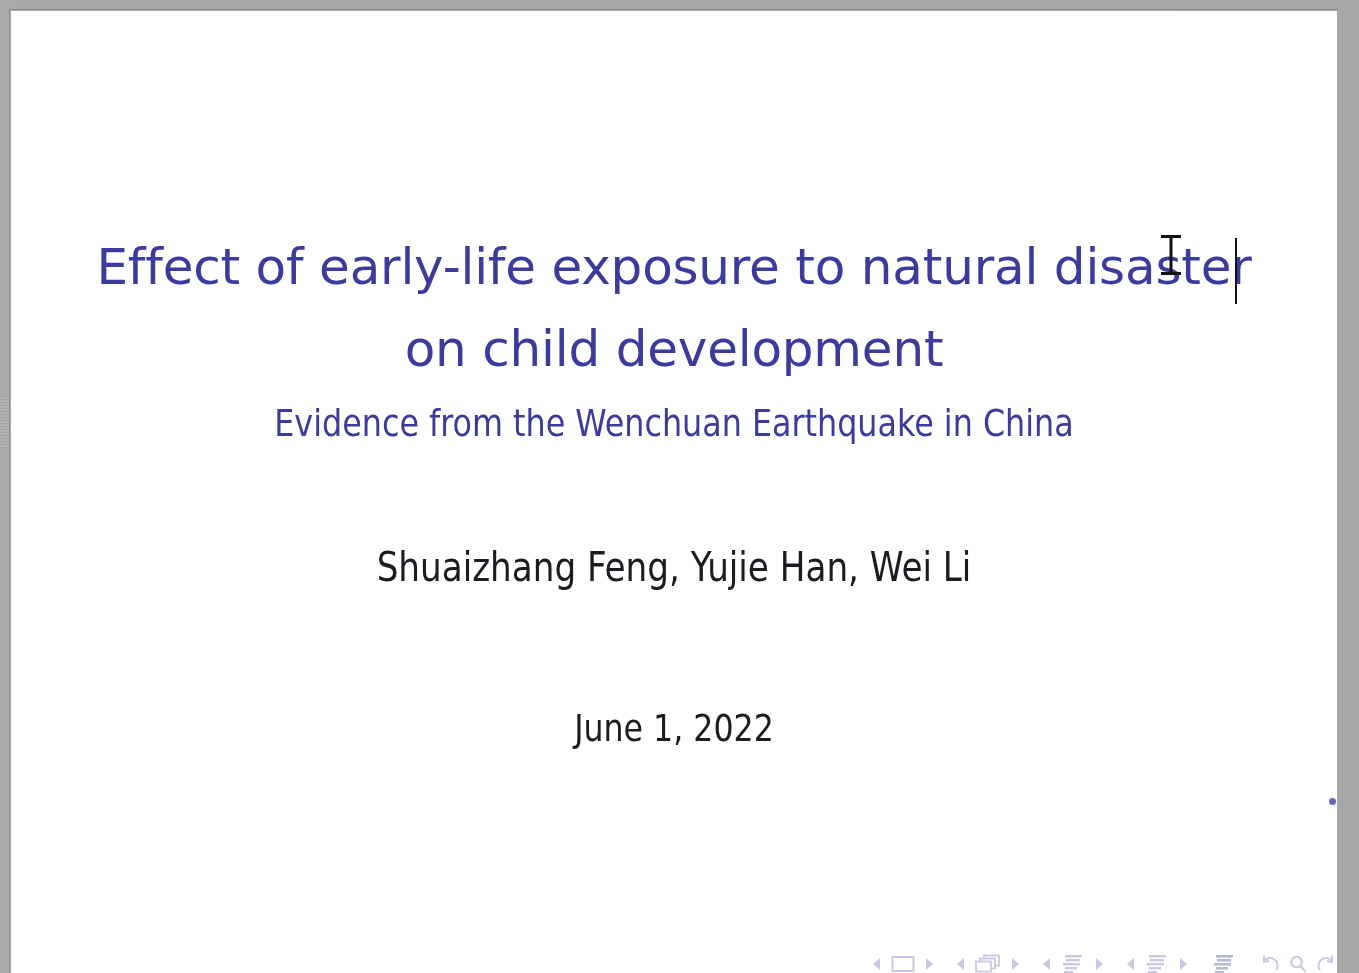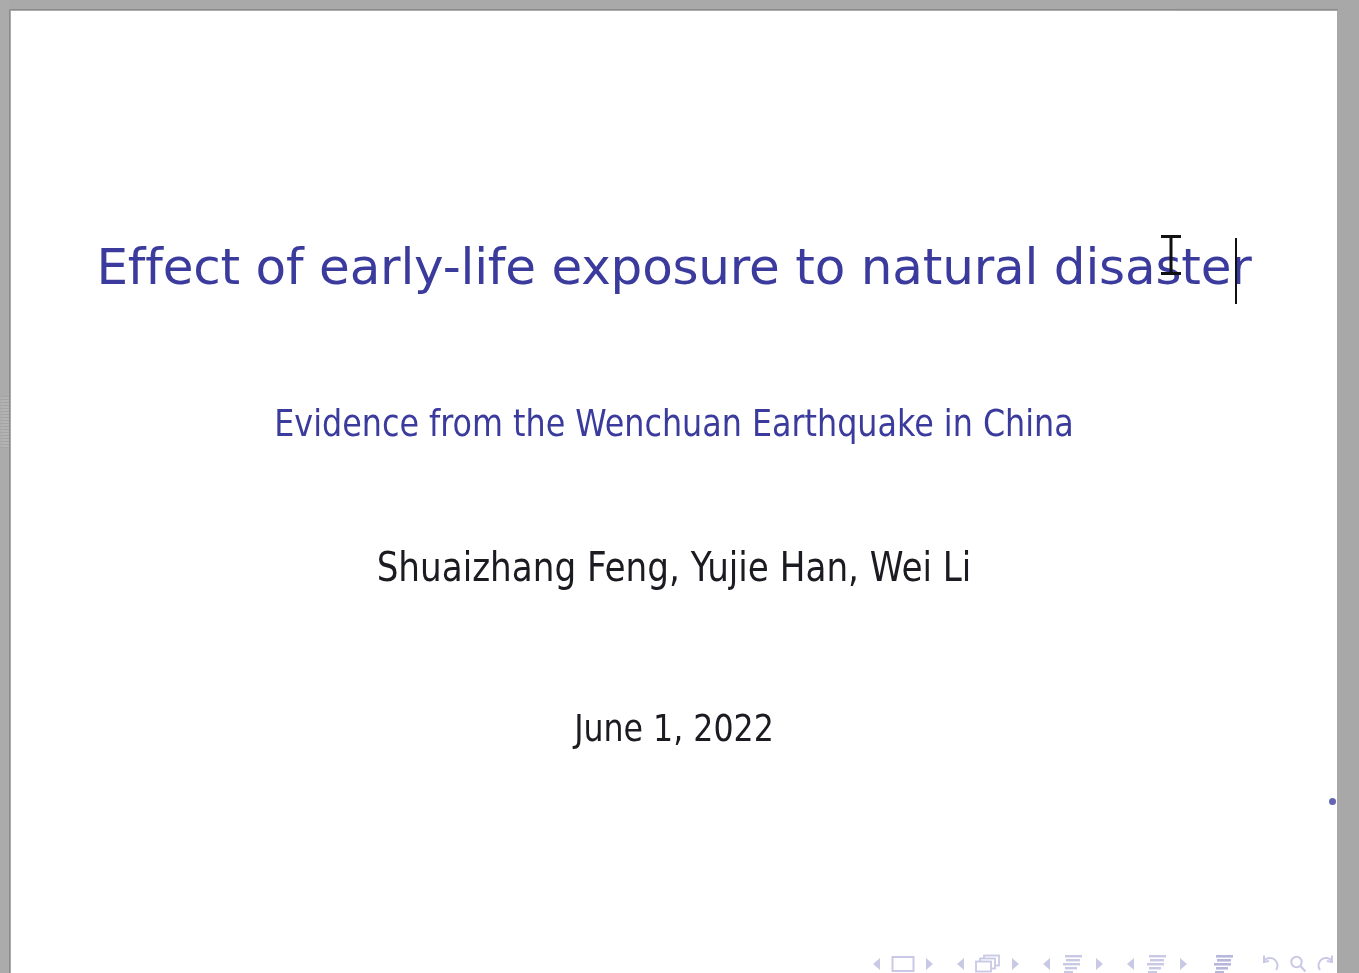--- a/index.html
+++ b/index.html
@@ -170,20 +170,21 @@
   <div id="left-gutter">
     <div id="left-gutter-thumb"></div>
   </div>
 
   <div id="page-bevel"></div>
 
   <div id="slide">
 
     <div id="title-block">
       <span class="tline">Effect of early-life exposure to natural disaster</span>
+      <span class="tline" id="title-line-2">on child development</span>
     </div>
 
     <div id="subtitle">Evidence from the Wenchuan Earthquake in China</div>
 
     <div id="authors">Shuaizhang Feng, Yujie Han, Wei Li</div>
 
     <div id="date">June 1, 2022</div>
 
     <div id="page-marker"></div>
 

